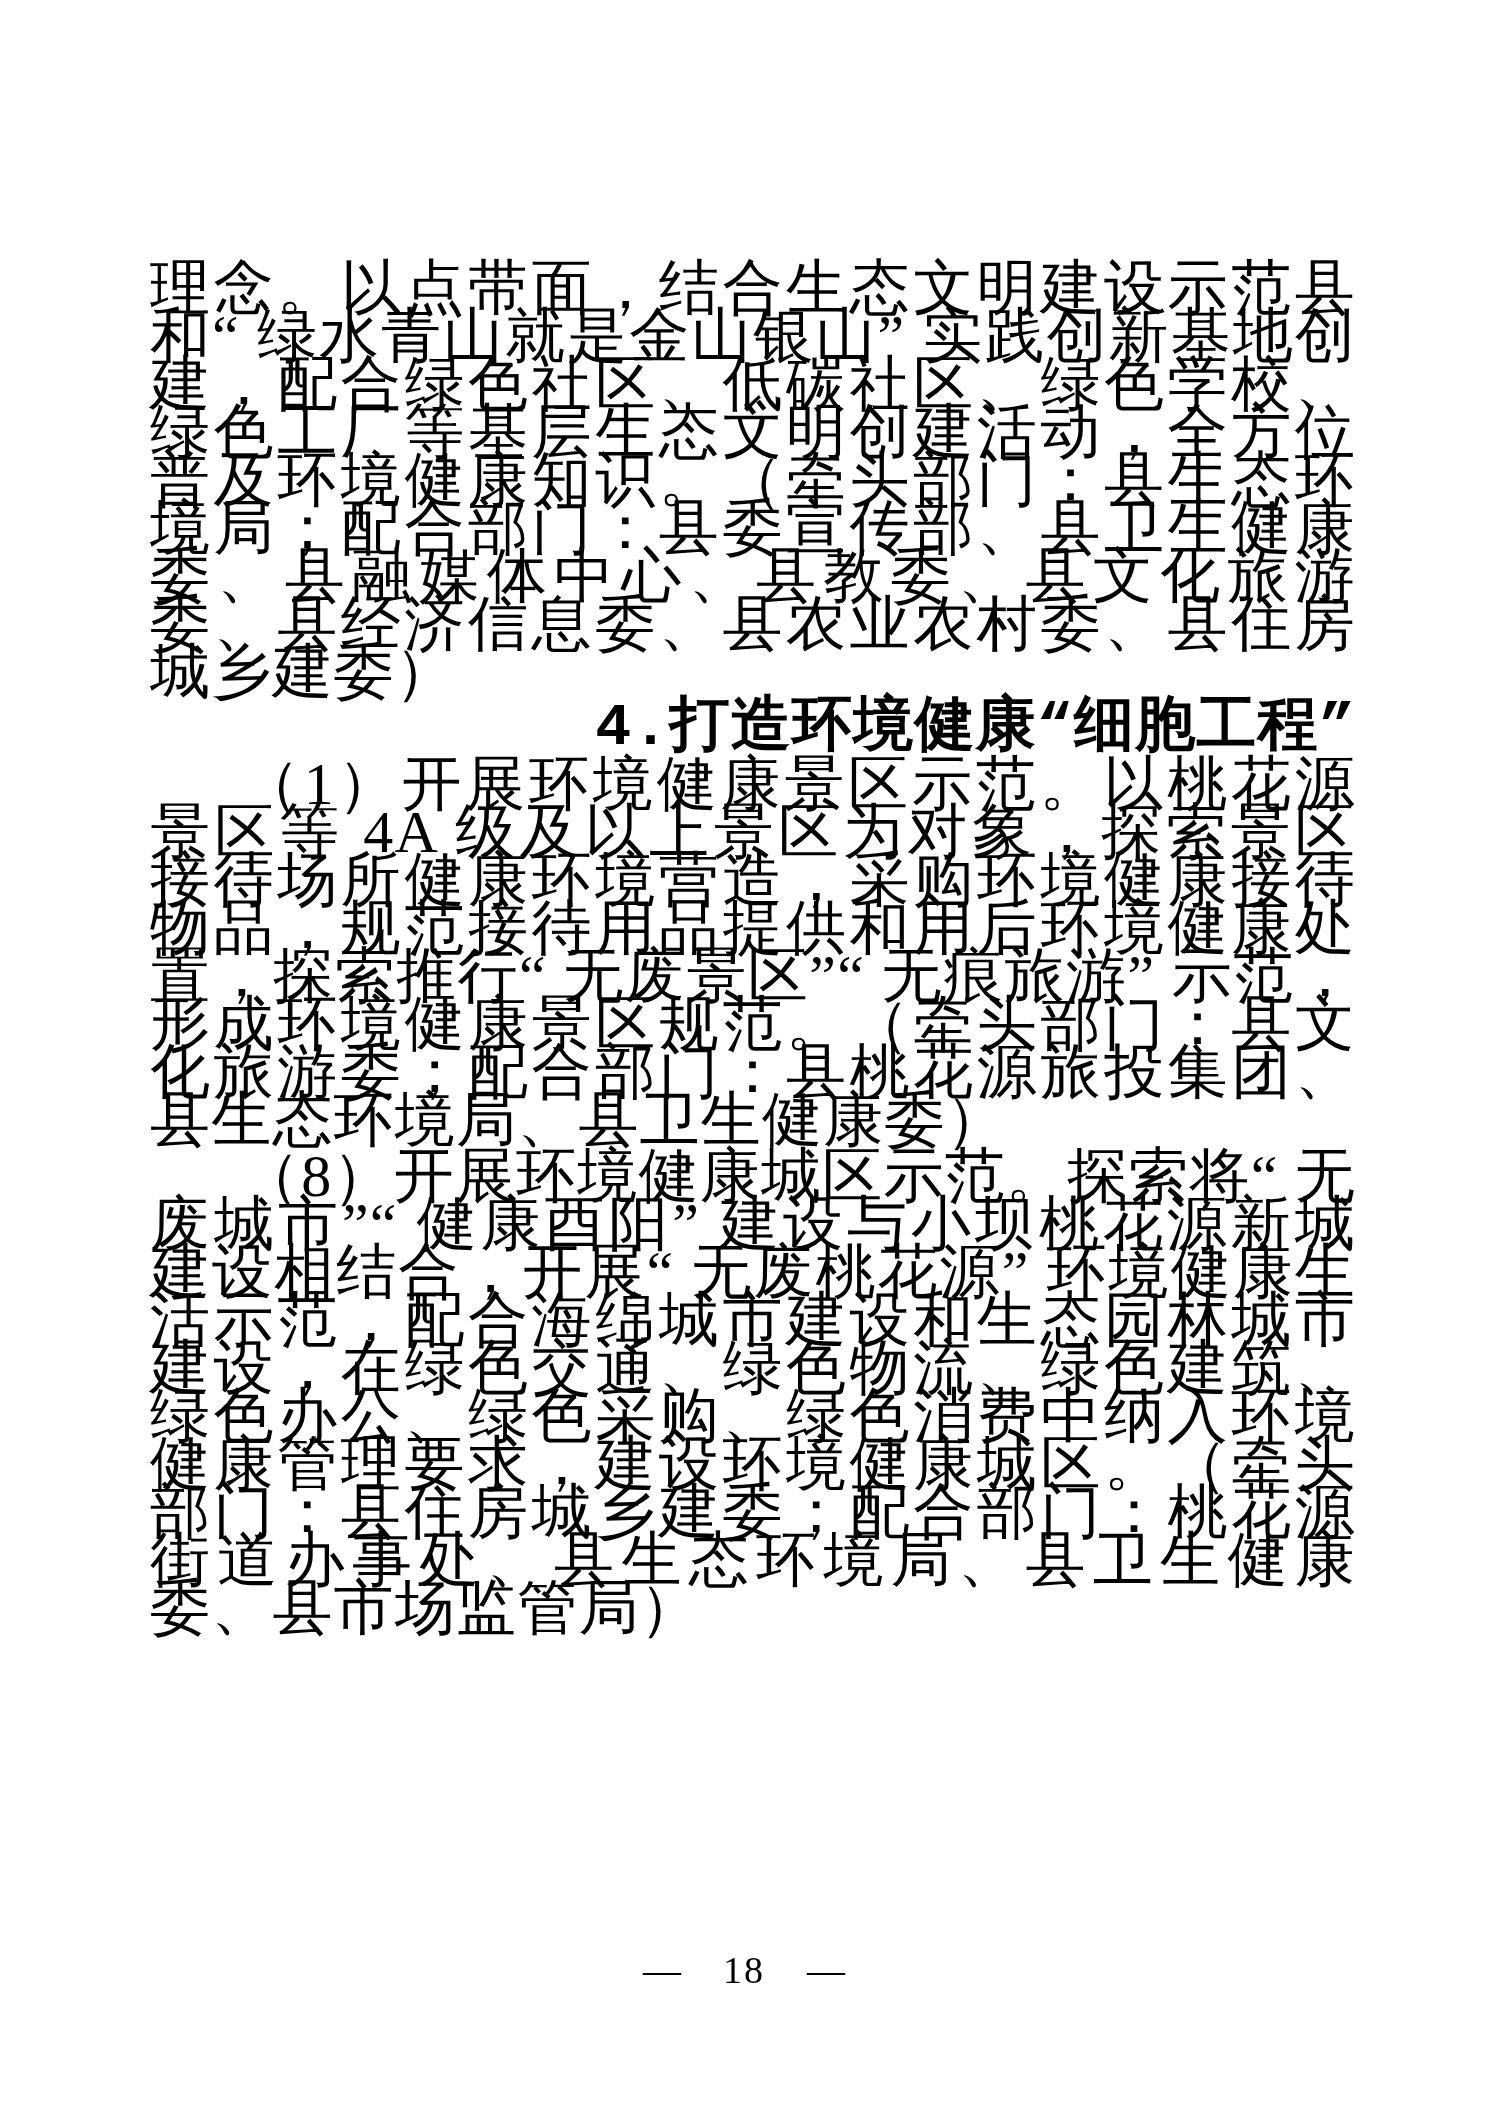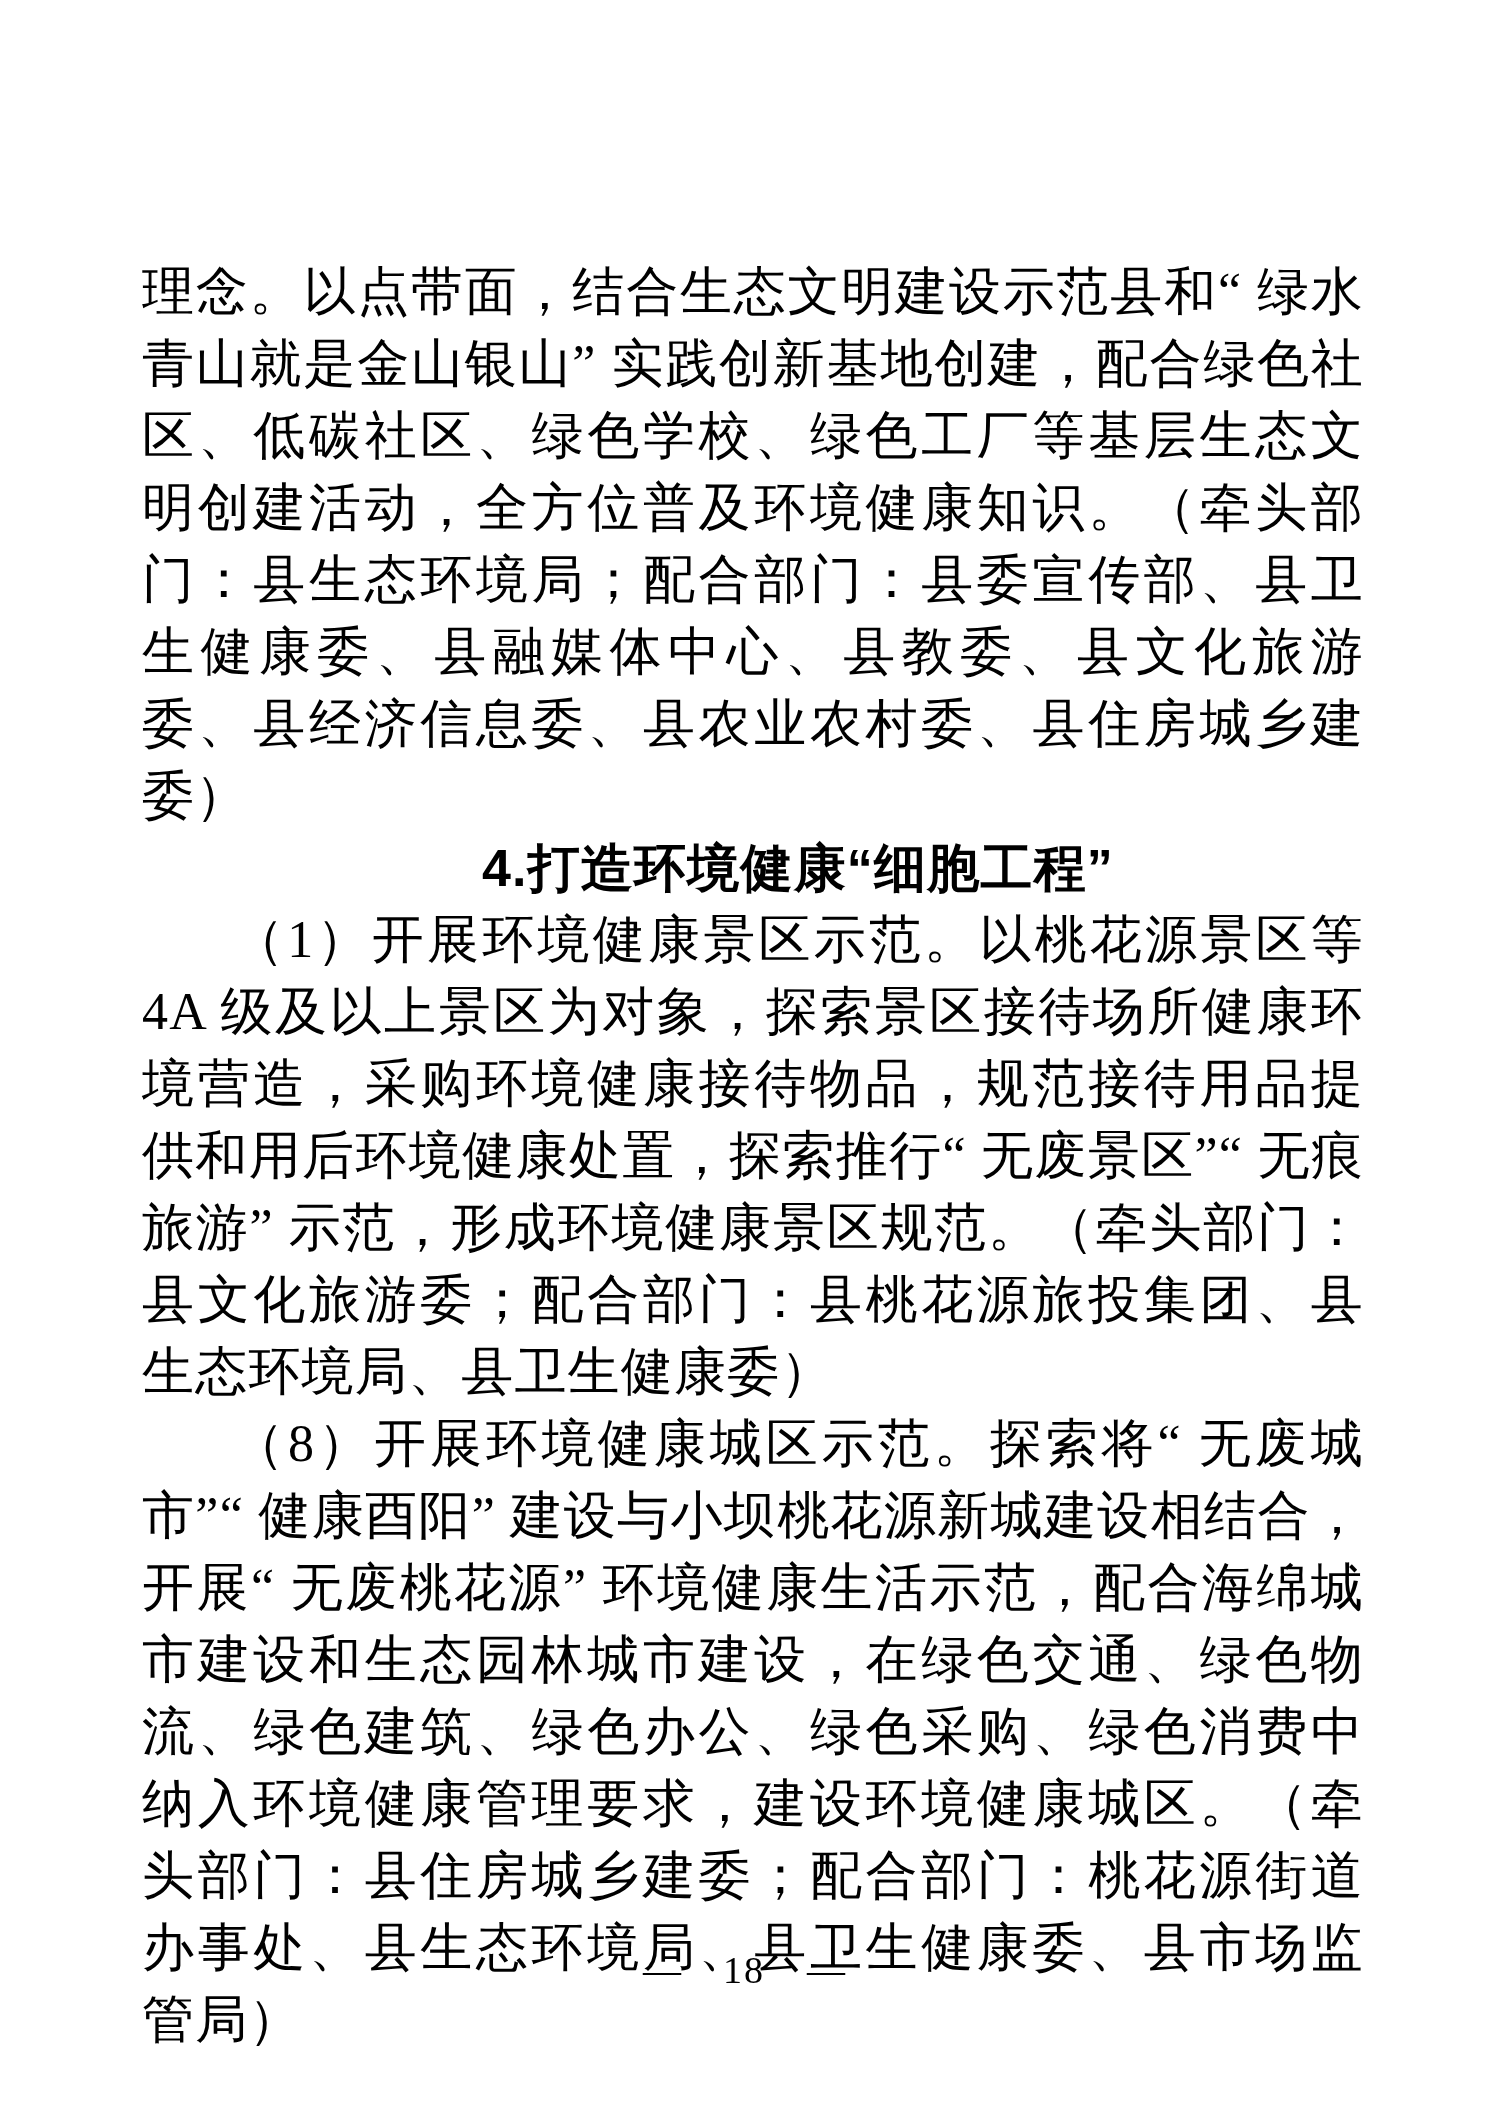--- a/index.html
+++ b/index.html
@@ -17,35 +17,35 @@
     font-family: "Liberation Serif", "DejaVu Serif", serif;
     color: #000000;
   }
   .content {
     position: absolute;
     left: 142px;
     top: 256px;
     width: 1222px;
   }
   .para {
-    margin: 0;
-    font-size: 52px;
-    line-height: 72px;
+    margin: 8px;
+    font-size: 60px;
+    line-height: 48px;
     letter-spacing: 1.2px;
     text-align: justify;
     text-justify: inter-ideograph;
     word-break: break-all;
   }
   .para.indent {
     text-indent: 90px;
   }
   .para.heading {
     font-weight: 700;
-    font-family: Liberation Sans, sans-serif;
-    text-align: center;
+    font-family: Liberation Mono, monospace;
+    text-align: right;
   }
   .footer {
     position: absolute;
     left: 0;
     top: 1948px;
     width: 100%;
     display: flex;
     justify-content: center;
     align-items: center;
     gap: 42px;

